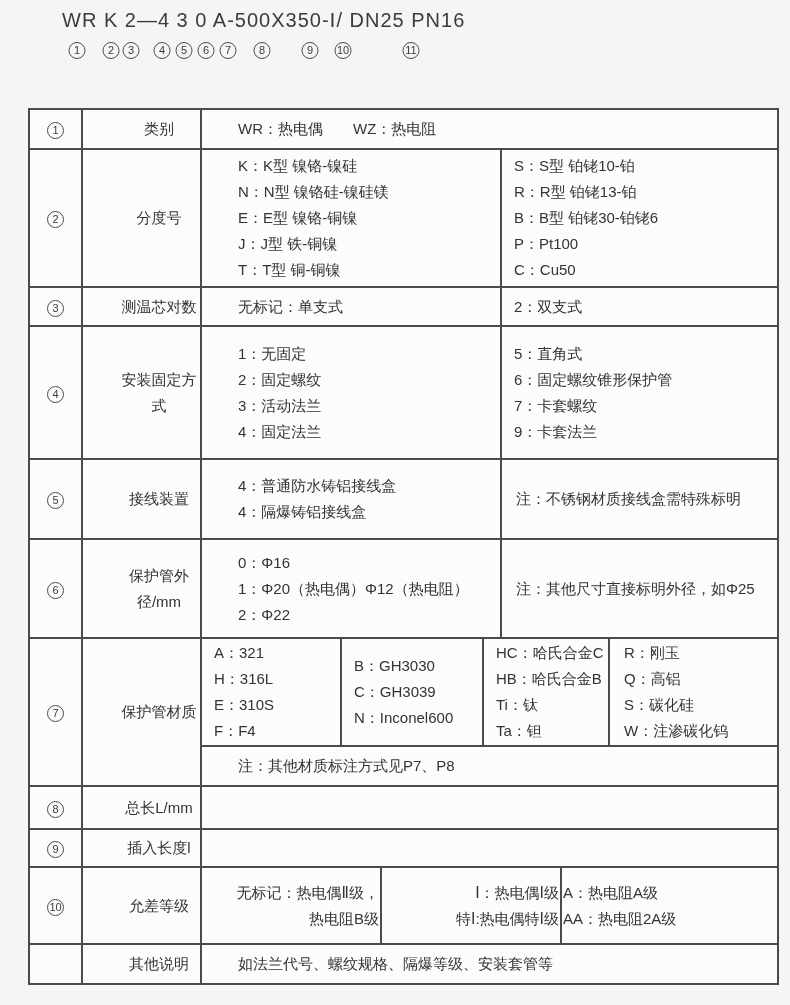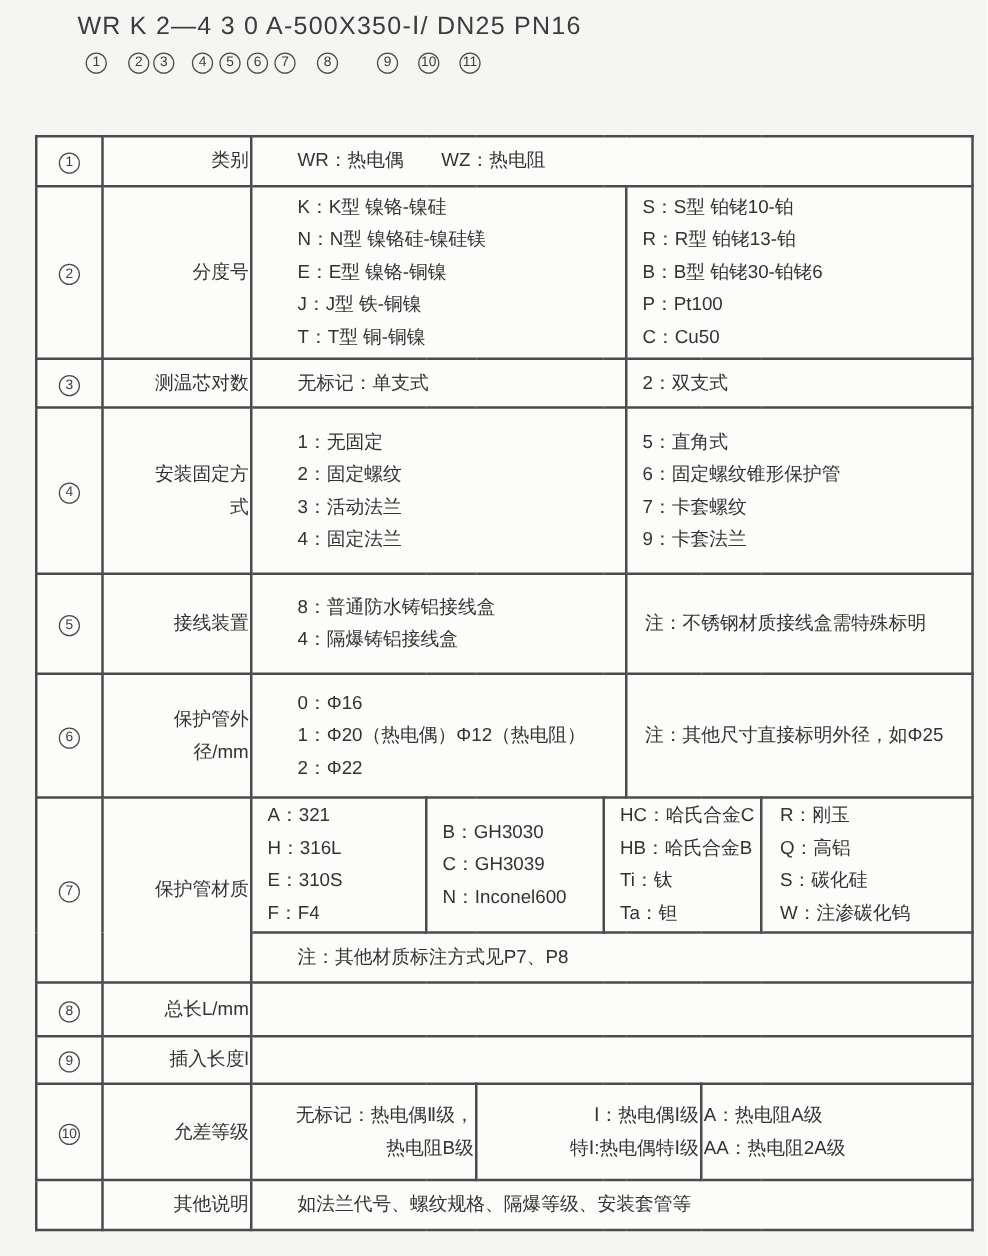--- a/index.html
+++ b/index.html
@@ -31,21 +31,21 @@
     position:absolute;left:28px;top:108px;
     width:749px;border-collapse:collapse;table-layout:fixed;
     background:#fcfcfb;
   }
   table.spec td{
     border:2px solid #4b4b4b;
     font-size:15px;line-height:26px;color:#333;
     vertical-align:middle;overflow:hidden;
   }
   td.numcell{text-align:center;}
-  td.labelcell{text-align:right;color:#2f2f2f;padding-left:36px;}
+  td.labelcell{text-align:center;color:#2f2f2f;padding-left:36px;}
   td.center{text-align:right;}
   .pl14{padding-left:14px;}
   .pl24{padding-left:12px;}
   .pl26{padding-left:36px;}
   .pl36{}
   tr.h40{height:40px;}  tr.h138{height:138px;} tr.h39{height:39px;}
   tr.h133{height:133px;} tr.h80{height:80px;}  tr.h99{height:99px;}
   tr.h108{height:108px;} tr.h43{height:43px;}  tr.h38{height:38px;}
   tr.h77{height:77px;}
 </style>
@@ -59,21 +59,21 @@
     <span class="cnum marker" style="left:77px">1</span>
     <span class="cnum marker" style="left:111px">2</span>
     <span class="cnum marker" style="left:131px">3</span>
     <span class="cnum marker" style="left:162px">4</span>
     <span class="cnum marker" style="left:184px">5</span>
     <span class="cnum marker" style="left:206px">6</span>
     <span class="cnum marker" style="left:228px">7</span>
     <span class="cnum marker" style="left:262px">8</span>
     <span class="cnum marker" style="left:310px">9</span>
     <span class="cnum marker" style="left:343px">10</span>
-    <span class="cnum marker" style="left:376px">11</span>
+    <span class="cnum marker" style="left:411px">11</span>
   </div>
 
   <table class="spec">
     <colgroup>
       <col style="width:53px">
         <col style="width:119px">
         <col style="width:140px">
       <col style="width:40px">
         <col style="width:102px">
         <col style="width:18px">
@@ -129,21 +129,21 @@
         <div>6：固定螺纹锥形保护管</div>
         <div>7：卡套螺纹</div>
         <div>9：卡套法兰</div>
       </td>
     </tr>
 
     <tr class="h80">
       <td class="numcell"><span class="cnum">5</span></td>
       <td class="labelcell">接线装置</td>
       <td class="pl26" colspan="4">
-        <div>8：普通防水铸铝接线盒</div>
+        <div>4：普通防水铸铝接线盒</div>
         <div>4：隔爆铸铝接线盒</div>
       </td>
       <td class="pl14" colspan="3">注：不锈钢材质接线盒需特殊标明</td>
     </tr>
 
     <tr class="h99">
       <td class="numcell"><span class="cnum">6</span></td>
       <td class="labelcell">保护管外径/mm</td>
       <td class="pl26" colspan="4">
         <div>0：Φ16</div>

